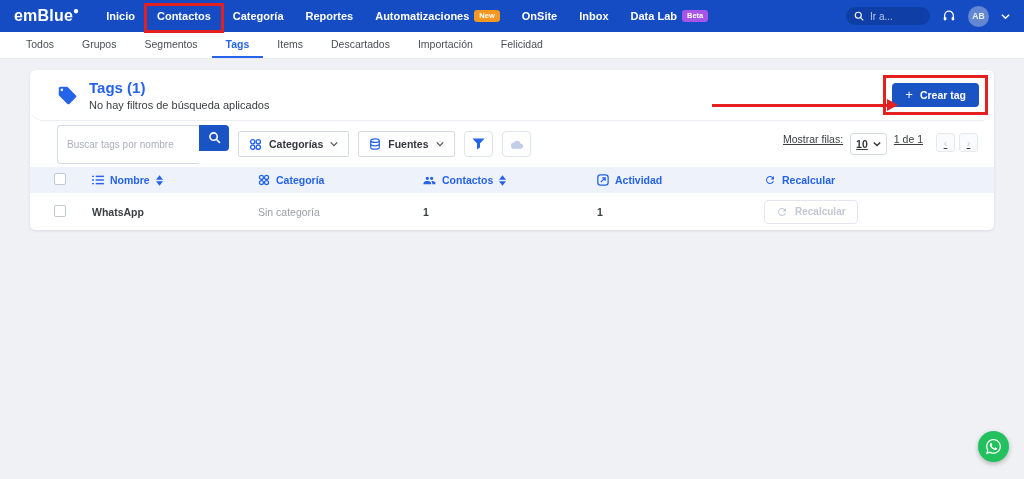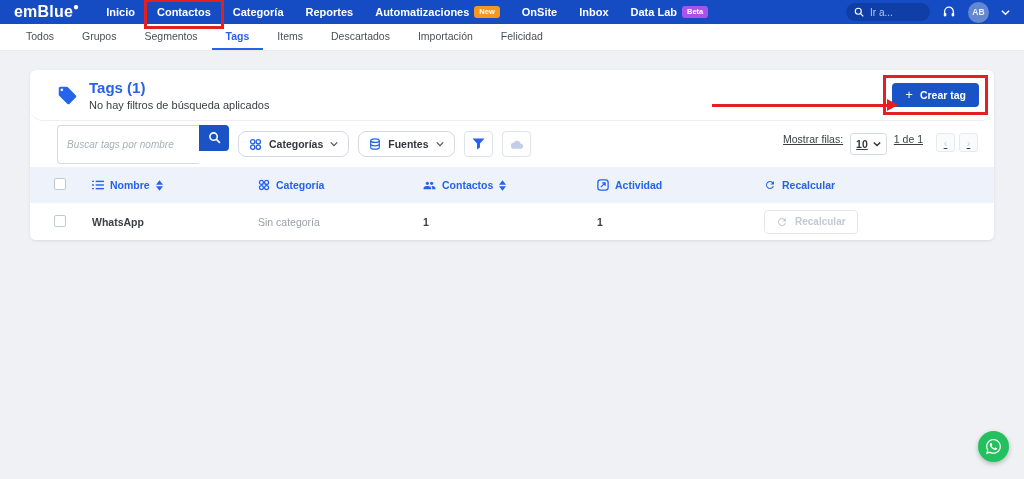--- a/index.html
+++ b/index.html
@@ -6,21 +6,21 @@
   html,body { width:1024px; height:479px; }
   body {
     font-family: "Liberation Sans", sans-serif;
     background:#f0f1f4;
     position:relative;
     overflow:hidden;
     color:#333;
   }
   
   .navbar {
-    height:24px; background:#154cc3; display:flex; align-items:center;
+    height:32px; background:#154cc3; display:flex; align-items:center;
     padding:0 14px; position:relative; z-index:5;
   }
   .logo { color:#fff; font-size:16px; font-weight:bold; letter-spacing:.2px; margin-right:16px; cursor:pointer; }
   .logo .dot { font-size:10px; vertical-align:top; position:relative; top:-2px; }
   .nav-item {
     color:#fff; font-size:11px; font-weight:bold; padding:12px 11px; height:32px;
     display:flex; align-items:center; gap:5px; cursor:pointer; position:relative; white-space:nowrap;
   }
   .red-frame {
     position:absolute; left:-2px; right:-2px; top:3px; bottom:-1px;
@@ -74,29 +74,29 @@
     background:#1a53c4; color:#fff; border:none; border-radius:4px; font-size:10.5px; font-weight:bold;
     padding:6px 13px; display:flex; align-items:center; gap:7px; cursor:pointer;
     font-family:"Liberation Sans", sans-serif;
   }
   .create-btn .plus { font-size:13px; font-weight:normal; line-height:10px; }
   
   .toolbar { display:flex; align-items:center; padding:10px 16px 10px 27px; height:46px; }
   .search-group { display:flex; }
   .search-input {
     width:142px; height:39px; border:1px solid #d6dbe3; border-right:none; border-radius:4px 0 0 4px;
-    font-size:10px; padding:0 9px; outline:none; color:#444; font-family:"Liberation Sans", sans-serif;font-style:italic;
+    font-size:10px; padding:0 9px; outline:none; color:#444; font-family:"Liberation Sans", sans-serif;
   }
   .search-input::placeholder { color:#aab0ba; }
   .search-btn {
     width:30px; height:26px; background:#1a53c4; border:none; border-radius:0 4px 4px 0;
     display:flex; align-items:center; justify-content:center; cursor:pointer;
   }
   .dropdown {
-    height:26px; border:1px solid #d6dbe3; border-radius:8px; background:#fff;
+    height:26px; border:1px solid #d6dbe3; border-radius:2px; background:#fff;
     display:flex; align-items:center; gap:7px; padding:0 10px; margin-left:9px;
     font-size:10.5px; color:#33373d; font-weight:bold; cursor:pointer; white-space:nowrap;
   }
   .icon-btn {
     height:26px; width:29px; border:1px solid #dfe3ea; border-radius:4px; background:#fff;
     display:flex; align-items:center; justify-content:center; margin-left:9px; cursor:pointer;
   }
   .toolbar-right { margin-left:auto; display:flex; align-items:flex-start; gap:7px; font-size:10.5px; color:#3c4043;text-decoration:underline; }
   .rows-select {
     border:1px solid #d6dbe3; border-radius:3px; height:22px; padding:0 5px; display:flex;
@@ -105,21 +105,21 @@
   .pager-btn {
     width:19px; height:19px; border:1px solid #e6e9ee; border-radius:3px; background:#fafbfc;
     color:#c9cdd6; font-size:11px; display:flex; align-items:center; justify-content:center; cursor:default;
   }
   .pager-group { display:flex; gap:4px; margin-left:6px; }
   
   .tbl-head, .tbl-row {
     display:grid; grid-template-columns:38px 166px 165px 174px 167px auto;
     align-items:center; padding-left:24px;
   }
-  .tbl-head { background:#eef2fa; height:36px; }
+  .tbl-head { background:#eef2fa; height:26px; }
   .tbl-head .col { display:flex; align-items:center; gap:6px; color:#2563eb; font-size:10.5px; font-weight:bold; cursor:pointer; }
   .tbl-row { height:37px; border-radius:0 0 6px 6px; background:#fff; }
   .cell-name { font-size:10.5px; font-weight:bold; color:#3c4043; cursor:pointer; }
   .cell-cat { font-size:10.5px; color:#9aa0a6; }
   .cell-num { font-size:10.5px; color:#3c4043; font-weight:bold; }
   .checkbox {
     width:12px; height:12px; border:1.5px solid #c3c9d3; border-radius:2px; background:#fff;
     display:inline-block; cursor:pointer;
   }
   .recalc-btn {

